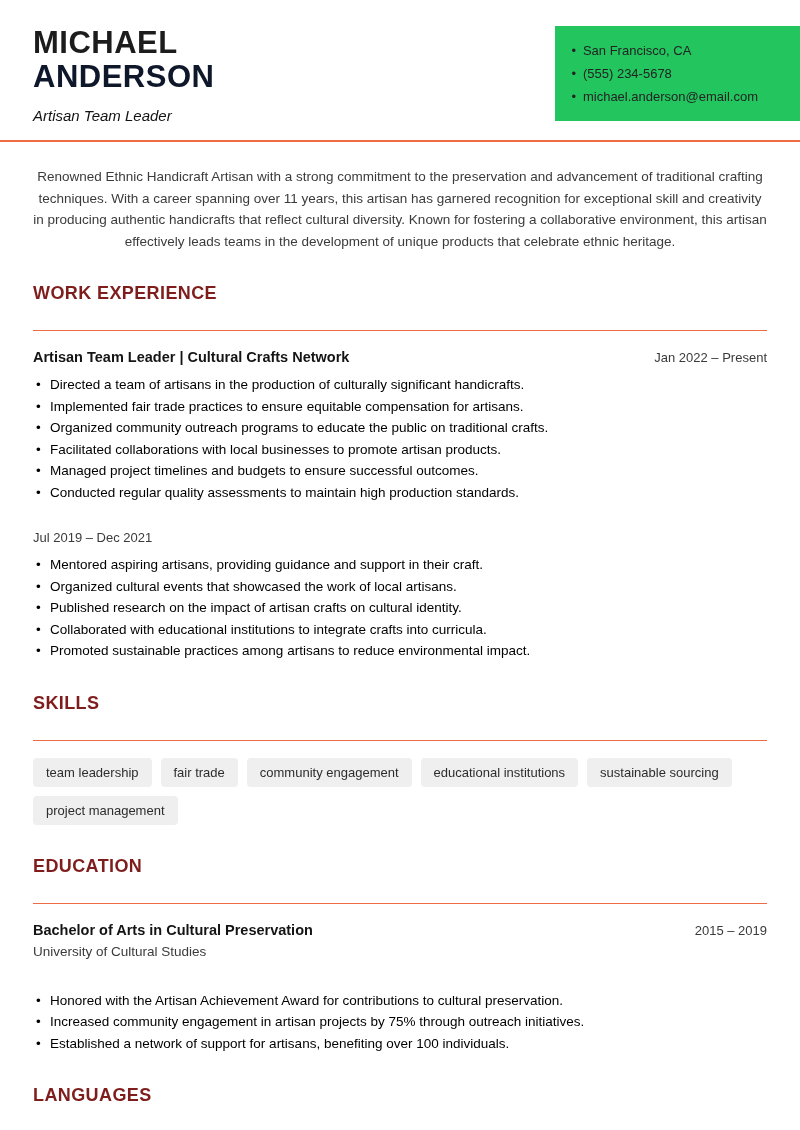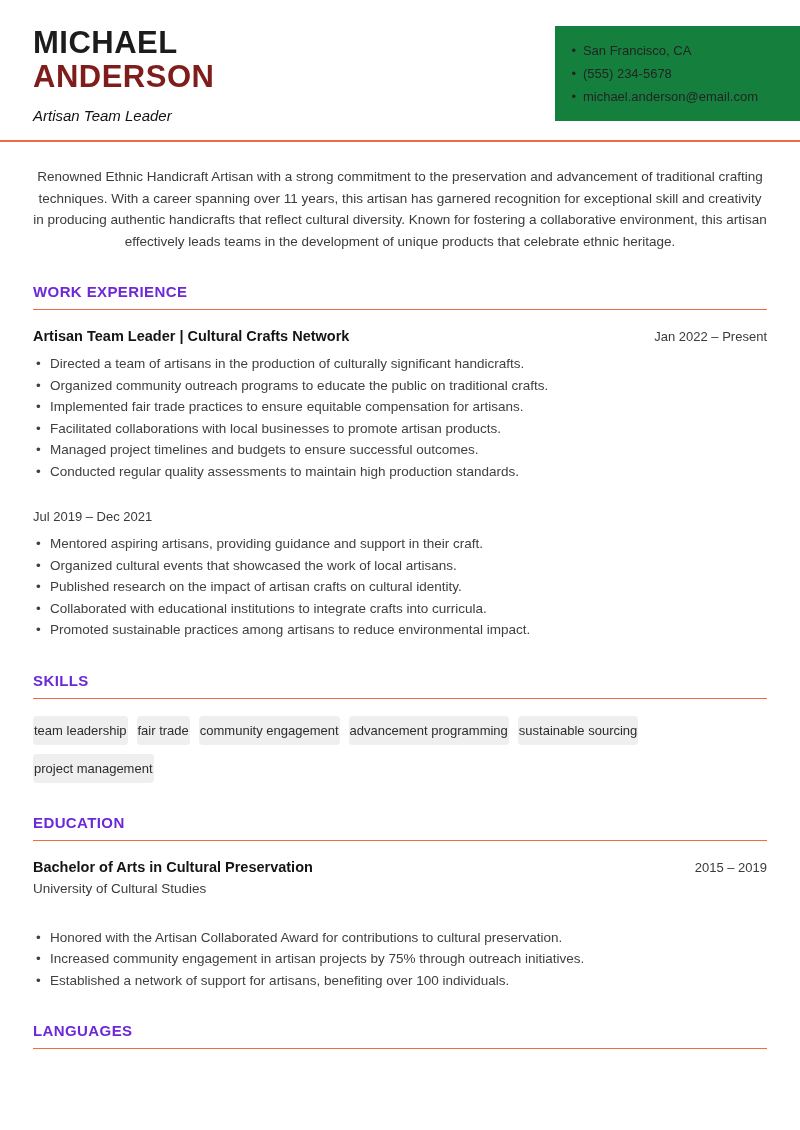--- a/index.html
+++ b/index.html
@@ -8,47 +8,47 @@
     width:800px; height:1130px;
     margin:0 auto;
     font-family:"Liberation Sans","DejaVu Sans",sans-serif;
     color:#3b3b3b;
     position:relative;
     overflow:hidden;
   }
   .header { display:flex; justify-content:space-between; align-items:flex-start; padding:26px 0 0 33px; }
   .name-block { }
   .name-first { font-size:31px; font-weight:800; color:#1c1c1c; letter-spacing:.5px; line-height:1.1; }
-  .name-last  { font-size:31px; font-weight:800; color:#7f1d1d; letter-spacing:.5px; line-height:1.1; }
+  .name-last  { font-size:31px; font-weight:800; color:#0f172a; letter-spacing:.5px; line-height:1.1; }
   .header-role { margin-top:13px; font-size:15px; color:#121212;font-style:italic; }
-  .contact-box { background:#15803d; padding:13px 42px 13px 16px; min-width:237px; }
+  .contact-box { background:#22c55e; padding:13px 42px 13px 16px; min-width:237px; }
   .contact-item { font-size:13px; color:#232323; line-height:23px; white-space:nowrap; }
   .contact-item::before { content:"•"; margin-right:7px; color:#232323; }
   .top-divider { height:2px; background:#ed6c44; margin-top:16px; }
   .content { padding:0 33px; }
   .summary { margin-top:24px; font-size:13.5px; line-height:21.5px; color:#3b3b3b;text-align:center; }
   .section { margin-top:31px; }
   .sec-heading {
-    font-size:15px; font-weight:700; color:#6d28d9;
-    letter-spacing:.4px; padding-bottom:9px;
+    font-size:18px; font-weight:700; color:#7f1d1d;
+    letter-spacing:.4px; padding-bottom:26px;
     border-bottom:1.5px solid #ed6c44;
   }
   .job { margin-top:18px; }
   .job + .job { margin-top:27px; }
   .job-row { display:flex; justify-content:space-between; align-items:baseline; }
   .job-name { font-size:14.5px; font-weight:700; color:#141414; }
   .job-dates { font-size:13px; color:#3a3a3a; white-space:nowrap;text-align:right; }
   ul.bullets { list-style:none; margin-top:9px; }
   ul.bullets li {
-    font-size:13.5px; line-height:21.5px; color:#404040;
+    font-size:13.5px; line-height:21.5px; color:#000000;
     padding-left:17px; position:relative;
   }
   ul.bullets li::before { content:"•"; position:absolute; left:3px; }
   .chips { display:flex; flex-wrap:wrap; gap:9px; margin-top:17px; }
-  .chip { background:#efefef; color:#2d2d2d; font-size:13px; padding:7px 1px; border-radius:4px; white-space:nowrap; }
+  .chip { background:#efefef; color:#2d2d2d; font-size:13px; padding:7px 13px; border-radius:4px; white-space:nowrap; }
   .edu-row { display:flex; justify-content:space-between; align-items:baseline; margin-top:18px; }
   .edu-degree { font-size:14.5px; font-weight:700; color:#141414; }
   .edu-school { margin-top:6px; font-size:13.5px; color:#3b3b3b; }
   .section .bullets.standalone { margin-top:17px; }
 </style>
 </head>
 <body>
 
 <header class="header">
   <div class="name-block">
@@ -72,22 +72,22 @@
   <section class="section">
     <h2 class="sec-heading">WORK EXPERIENCE</h2>
 
     <div class="job">
       <div class="job-row">
         <div class="job-name">Artisan Team Leader | Cultural Crafts Network</div>
         <div class="job-dates">Jan 2022 – Present</div>
       </div>
       <ul class="bullets">
         <li>Directed a team of artisans in the production of culturally significant handicrafts.</li>
+        <li>Implemented fair trade practices to ensure equitable compensation for artisans.</li>
         <li>Organized community outreach programs to educate the public on traditional crafts.</li>
-        <li>Implemented fair trade practices to ensure equitable compensation for artisans.</li>
         <li>Facilitated collaborations with local businesses to promote artisan products.</li>
         <li>Managed project timelines and budgets to ensure successful outcomes.</li>
         <li>Conducted regular quality assessments to maintain high production standards.</li>
       </ul>
     </div>
 
     <div class="job">
       <div class="job-row">
         <div class="job-dates">Jul 2019 – Dec 2021</div>
       </div>
@@ -100,38 +100,38 @@
       </ul>
     </div>
   </section>
 
   <section class="section">
     <h2 class="sec-heading">SKILLS</h2>
     <div class="chips">
       <span class="chip">team leadership</span>
       <span class="chip">fair trade</span>
       <span class="chip">community engagement</span>
-      <span class="chip">advancement programming</span>
+      <span class="chip">educational institutions</span>
       <span class="chip">sustainable sourcing</span>
       <span class="chip">project management</span>
     </div>
   </section>
 
   <section class="section">
     <h2 class="sec-heading">EDUCATION</h2>
     <div class="edu-row">
       <div class="edu-degree">Bachelor of Arts in Cultural Preservation</div>
       <div class="job-dates">2015 – 2019</div>
     </div>
     <div class="edu-school">University of Cultural Studies</div>
   </section>
 
   <section class="section">
     <ul class="bullets standalone">
-      <li>Honored with the Artisan Collaborated Award for contributions to cultural preservation.</li>
+      <li>Honored with the Artisan Achievement Award for contributions to cultural preservation.</li>
       <li>Increased community engagement in artisan projects by 75% through outreach initiatives.</li>
       <li>Established a network of support for artisans, benefiting over 100 individuals.</li>
     </ul>
   </section>
 
   <section class="section">
     <h2 class="sec-heading">LANGUAGES</h2>
 
   </section>
 

